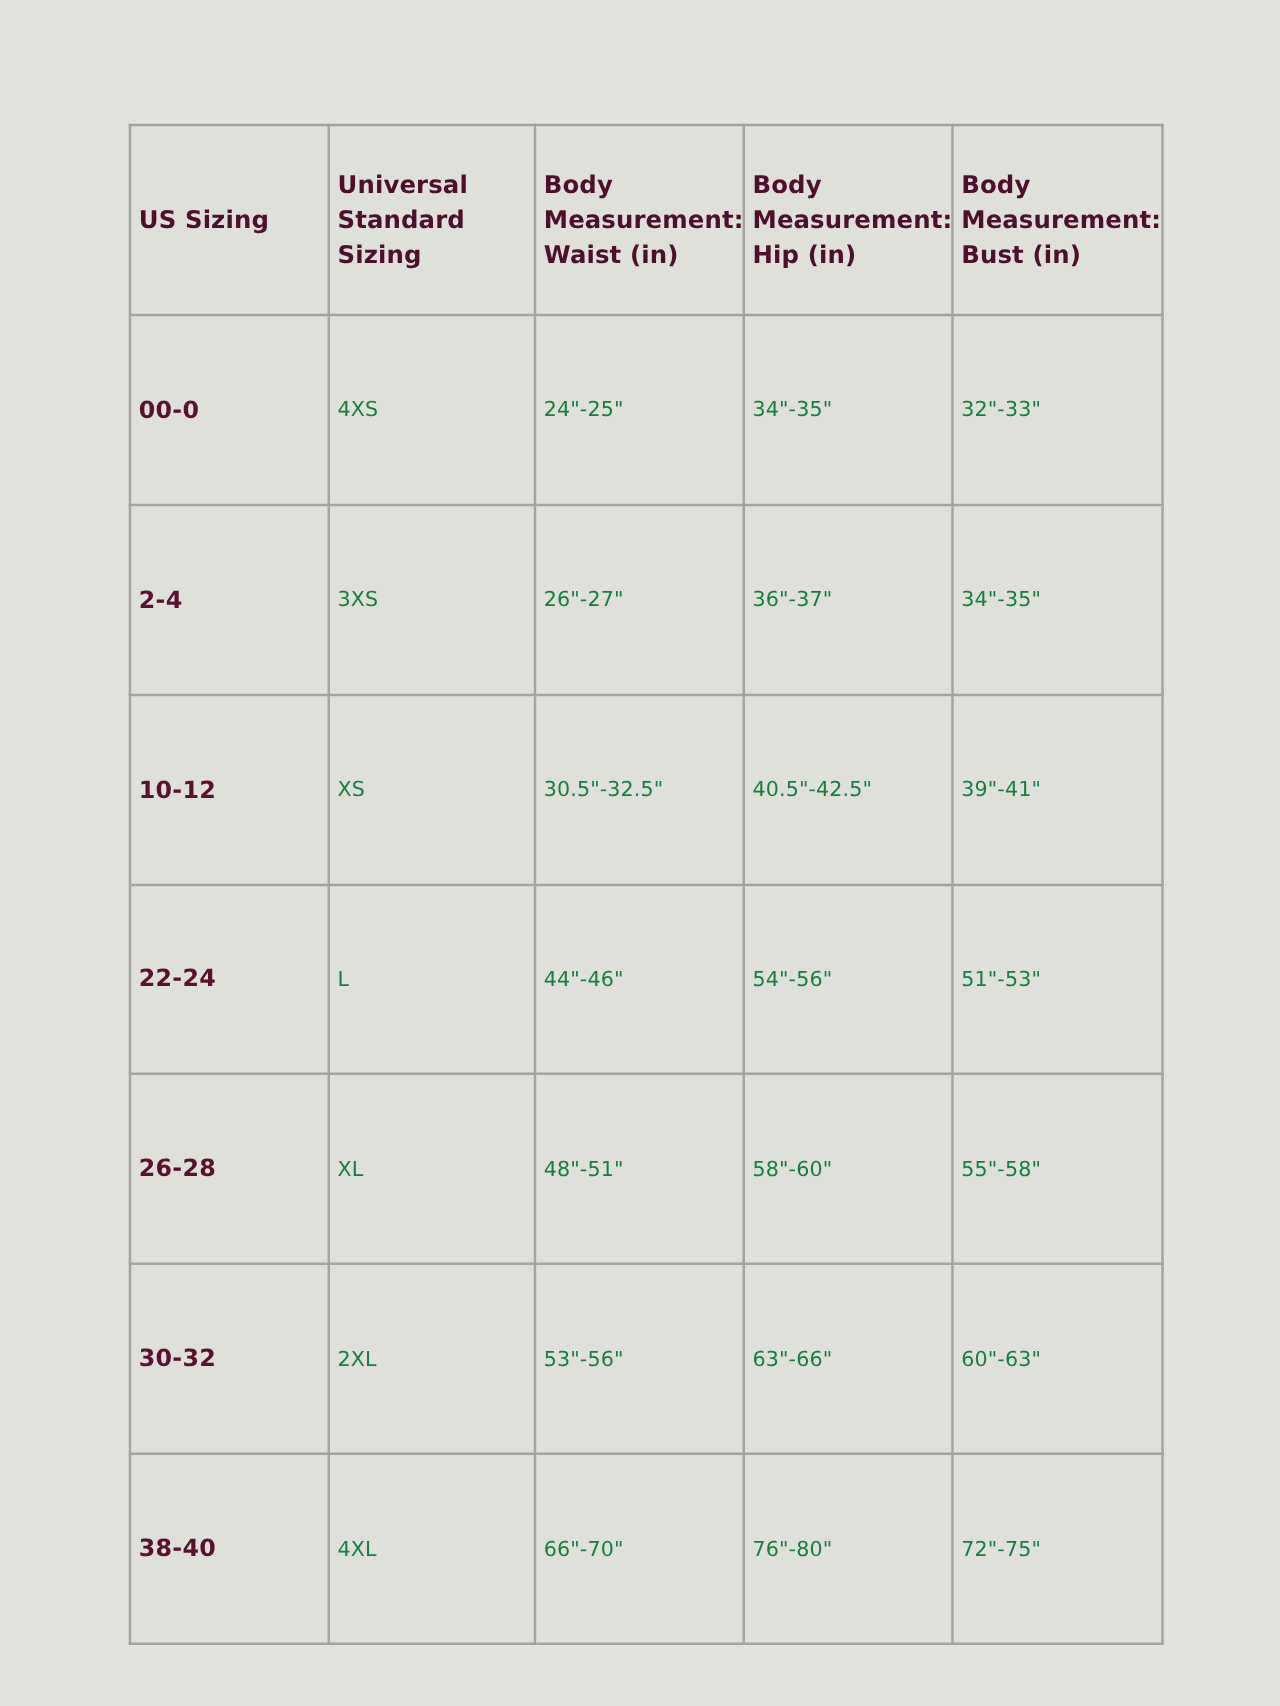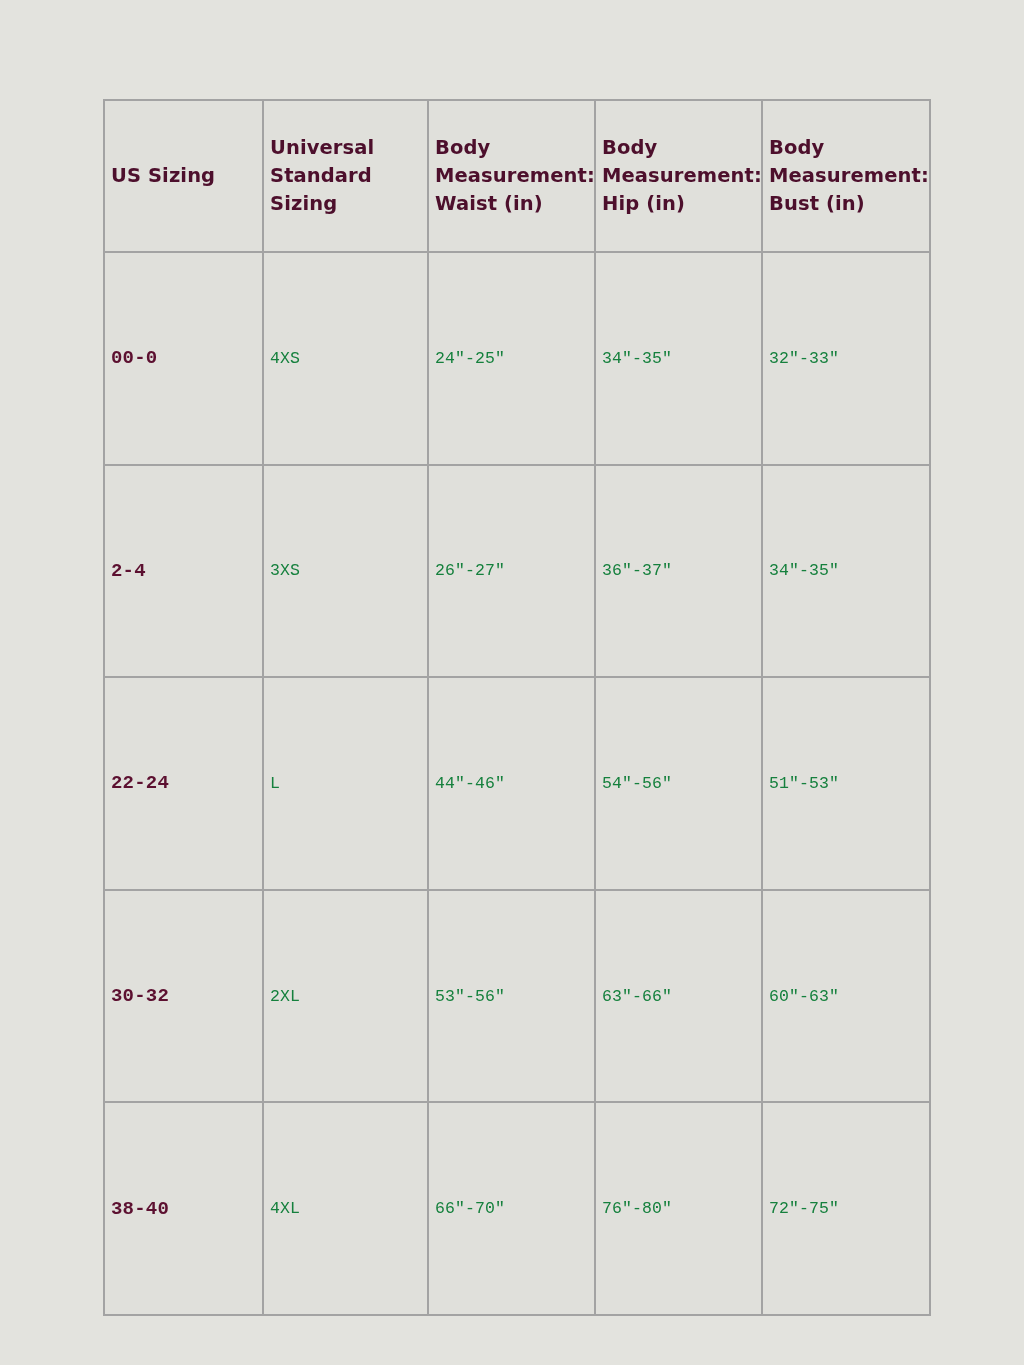--- a/index.html
+++ b/index.html
@@ -60,21 +60,20 @@
   thead th {
     color: #4d0f2c;
     font-weight: 700;
     font-size: 19.5px;
     line-height: 1.42;
     letter-spacing: 0.1px;
   }
 
   tbody tr.data-row {
     height: 96.8px;
-    font-family: Liberation Mono, monospace;
   }
 
   tbody td.cell-us-size {
     color: #5c1030;
     font-weight: 700;
     font-size: 19px;
     letter-spacing: 0.2px;
   }
 
   tbody td.cell-measure {
@@ -133,25 +132,39 @@
           <td class="cell-measure">32"-33"</td>
         </tr>
         <tr class="data-row">
           <td class="cell-us-size">2-4</td>
           <td class="cell-measure">3XS</td>
           <td class="cell-measure">26"-27"</td>
           <td class="cell-measure">36"-37"</td>
           <td class="cell-measure">34"-35"</td>
         </tr>
         <tr class="data-row">
+          <td class="cell-us-size">10-12</td>
+          <td class="cell-measure">XS</td>
+          <td class="cell-measure">30.5"-32.5"</td>
+          <td class="cell-measure">40.5"-42.5"</td>
+          <td class="cell-measure">39"-41"</td>
+        </tr>
+        <tr class="data-row">
           <td class="cell-us-size">22-24</td>
           <td class="cell-measure">L</td>
           <td class="cell-measure">44"-46"</td>
           <td class="cell-measure">54"-56"</td>
           <td class="cell-measure">51"-53"</td>
+        </tr>
+        <tr class="data-row">
+          <td class="cell-us-size">26-28</td>
+          <td class="cell-measure">XL</td>
+          <td class="cell-measure">48"-51"</td>
+          <td class="cell-measure">58"-60"</td>
+          <td class="cell-measure">55"-58"</td>
         </tr>
         <tr class="data-row">
           <td class="cell-us-size">30-32</td>
           <td class="cell-measure">2XL</td>
           <td class="cell-measure">53"-56"</td>
           <td class="cell-measure">63"-66"</td>
           <td class="cell-measure">60"-63"</td>
         </tr>
         <tr class="data-row">
           <td class="cell-us-size">38-40</td>

